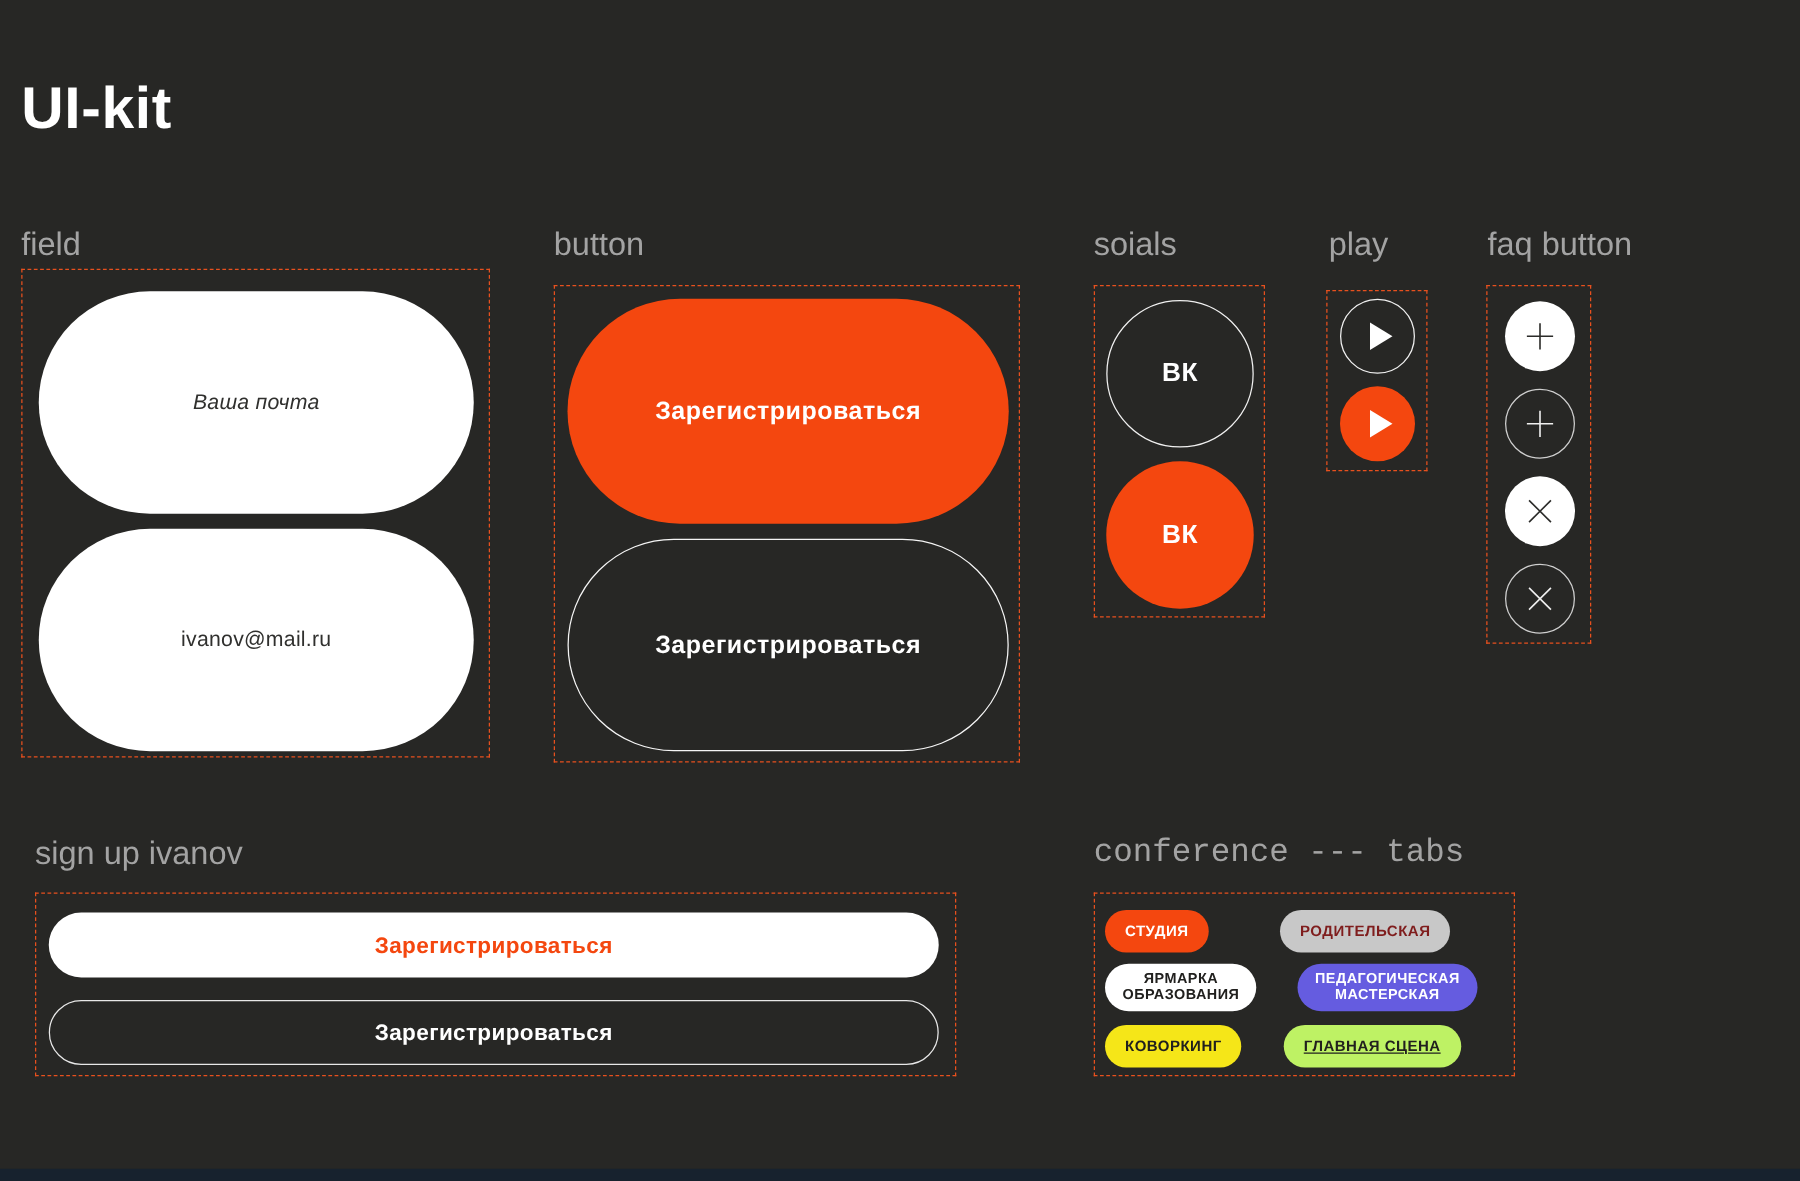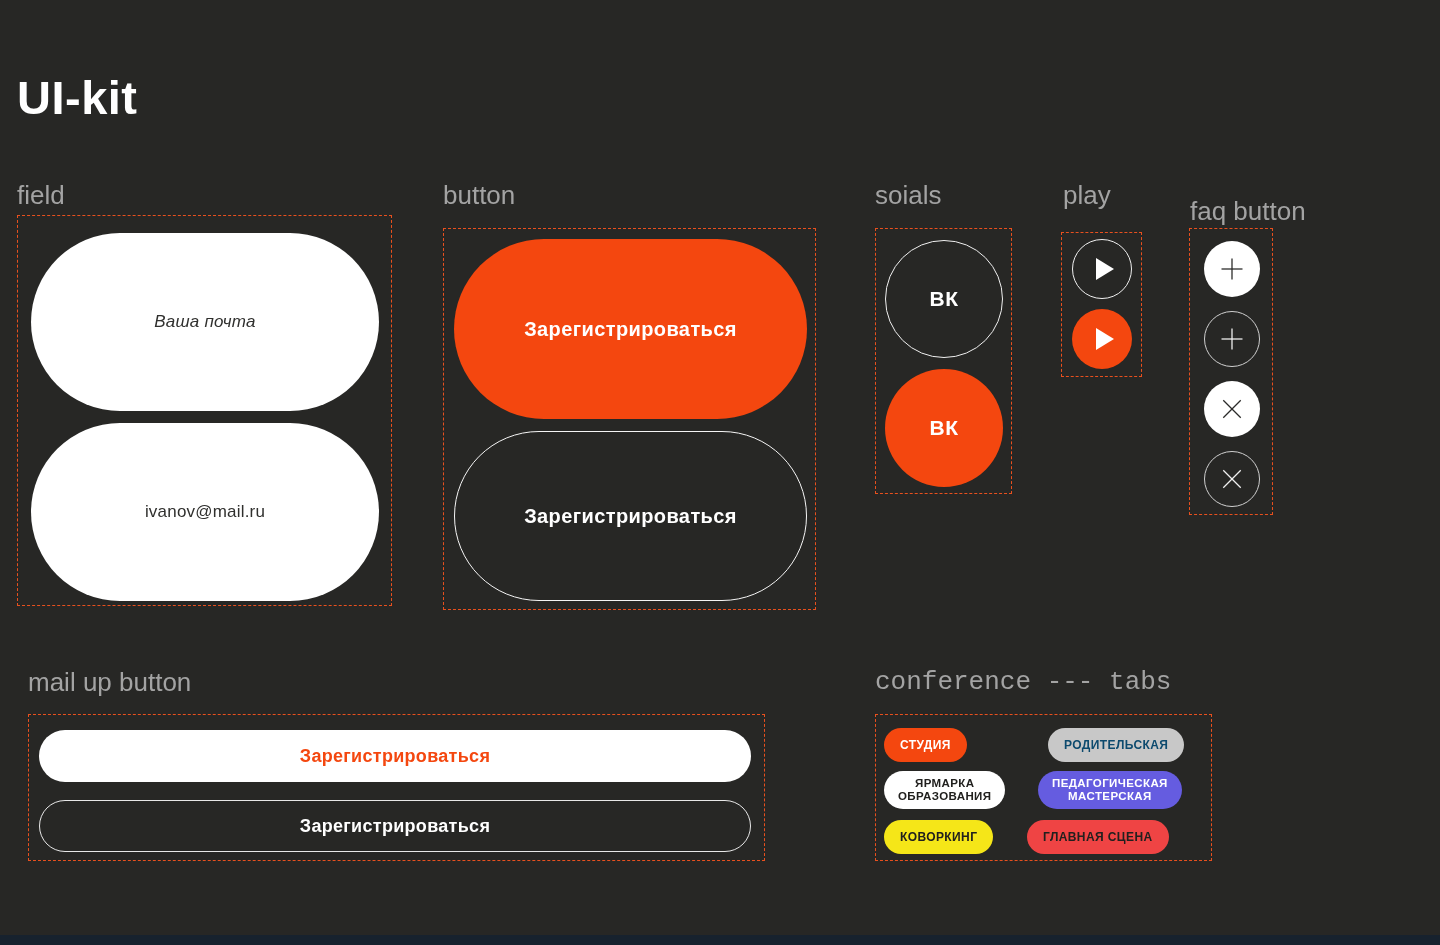--- a/index.html
+++ b/index.html
@@ -6,21 +6,21 @@
   html, body { width: 1440px; height: 945px; }
   body {
     font-family: "Liberation Sans", sans-serif;
     background: #272725;
     overflow: hidden;
     position: relative;
   }
   .canvas { position: absolute; inset: 0; width: 1440px; height: 945px; }
 
   .page-title {
-    position: absolute; left: 17px; top: 70px;
+    position: absolute; left: 17px; top: 58px;
     font-size: 47px; font-weight: 900; color: #ffffff;
     letter-spacing: 0.5px;
   }
 
   .section-label {
     position: absolute;
     font-size: 26px; font-weight: 400; color: #a3a3a3;
   }
 
   .frame {
@@ -141,21 +141,21 @@
   <div class="section-label" style="left:1063px; top:180px;">play</div>
   <div class="frame" style="left:1061px; top:232px; width:81px; height:145px;">
     <div class="play-circle outline">
       <span class="play-triangle"></span>
     </div>
     <div class="play-circle filled">
       <span class="play-triangle"></span>
     </div>
   </div>
 
-  <div class="section-label" style="left:1190px; top:180px;margin-top:16px;">faq button</div>
+  <div class="section-label" style="left:1190px; top:180px;">faq button</div>
   <div class="frame" style="left:1189px; top:228px; width:84px; height:287px;">
     <div class="faq-circle white" style="top:12px;">
       <svg width="28" height="28" viewBox="0 0 24 24">
         <line x1="12" y1="3" x2="12" y2="21" stroke="#2b2b29" stroke-width="1.1"></line>
         <line x1="3" y1="12" x2="21" y2="12" stroke="#2b2b29" stroke-width="1.1"></line>
       </svg>
     </div>
     <div class="faq-circle outline" style="top:82px;">
       <svg width="28" height="28" viewBox="0 0 24 24">
         <line x1="12" y1="3" x2="12" y2="21" stroke="#f0f0f0" stroke-width="1.1"></line>
@@ -169,33 +169,33 @@
       </svg>
     </div>
     <div class="faq-circle outline" style="top:222px;">
       <svg width="28" height="28" viewBox="0 0 24 24">
         <line x1="4.5" y1="4.5" x2="19.5" y2="19.5" stroke="#f0f0f0" stroke-width="1.1"></line>
         <line x1="19.5" y1="4.5" x2="4.5" y2="19.5" stroke="#f0f0f0" stroke-width="1.1"></line>
       </svg>
     </div>
   </div>
 
-  <div class="section-label" style="left:28px; top:667px;">mail up button</div>
+  <div class="section-label" style="left:28px; top:667px;">sign up ivanov</div>
   <div class="frame" style="left:28px; top:714px; width:737px; height:147px;">
     <div class="signup-btn light">Зарегистрироваться</div>
     <div class="signup-btn dark">Зарегистрироваться</div>
   </div>
 
   <div class="section-label" style="left:875px; top:667px;font-family:Liberation Mono, monospace;">conference --- tabs</div>
   <div class="frame" style="left:875px; top:714px; width:337px; height:147px;">
     <div class="tab" style="left: 8px; top: 13px; background: rgb(244, 71, 15); color: rgb(255, 255, 255);">СТУДИЯ</div>
-    <div class="tab" style="left: 172px; top: 13px; background: rgb(200, 200, 200); color: #0c4a6e;">РОДИТЕЛЬСКАЯ</div>
+    <div class="tab" style="left: 148px; top: 13px; background: rgb(200, 200, 200); color: #7f1d1d;">РОДИТЕЛЬСКАЯ</div>
     <div class="tab two-line" style="left: 8px; top: 56px; background: rgb(255, 255, 255); color: rgb(33, 32, 30);">ЯРМАРКА
 ОБРАЗОВАНИЯ</div>
     <div class="tab two-line" style="left: 162px; top: 56px; background: rgb(101, 92, 224); color: rgb(255, 255, 255);">ПЕДАГОГИЧЕСКАЯ
 МАСТЕРСКАЯ</div>
     <div class="tab" style="left: 8px; top: 105px; background: rgb(245, 230, 24); color: rgb(33, 32, 30);">КОВОРКИНГ</div>
-    <div class="tab" style="left: 151px; top: 105px; background: #ef4444; color: rgb(33, 32, 30);">ГЛАВНАЯ СЦЕНА</div>
+    <div class="tab" style="left: 151px; top: 105px; background: #bef264; color: rgb(33, 32, 30); text-decoration: underline;">ГЛАВНАЯ СЦЕНА</div>
   </div>
 
   <div class="bottom-bar"></div>
 
 </div>
 
 </body></html>

